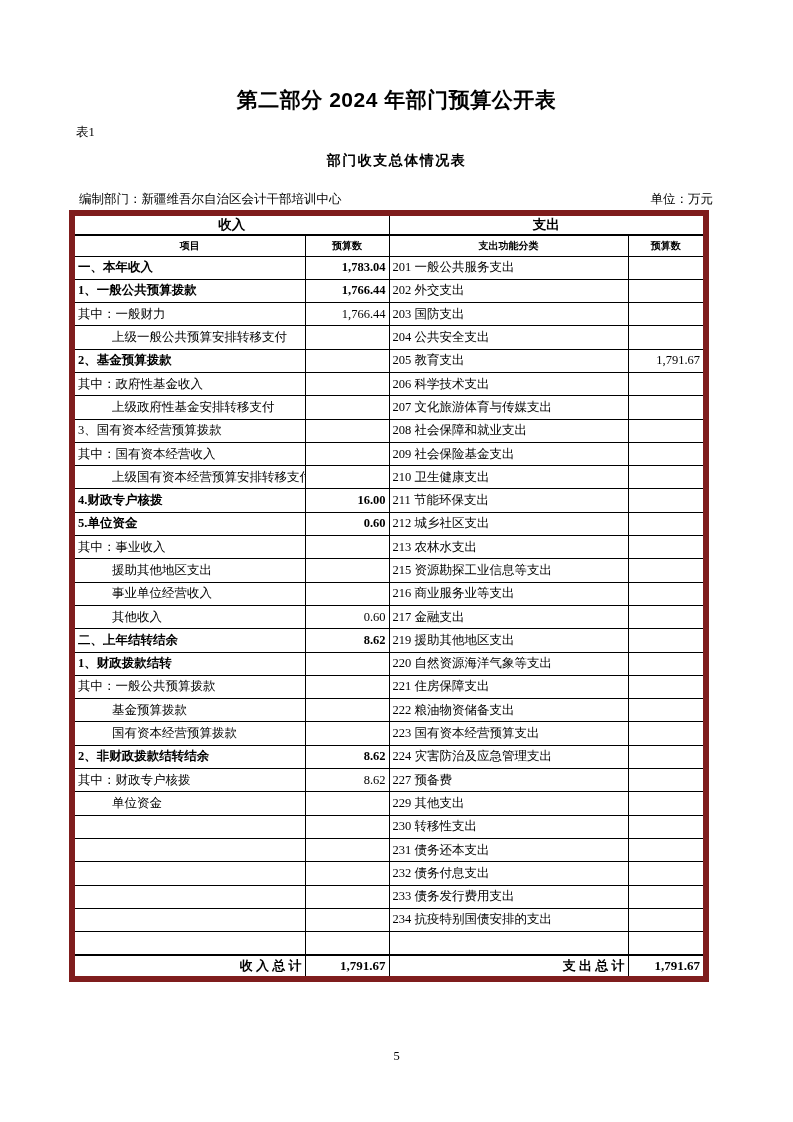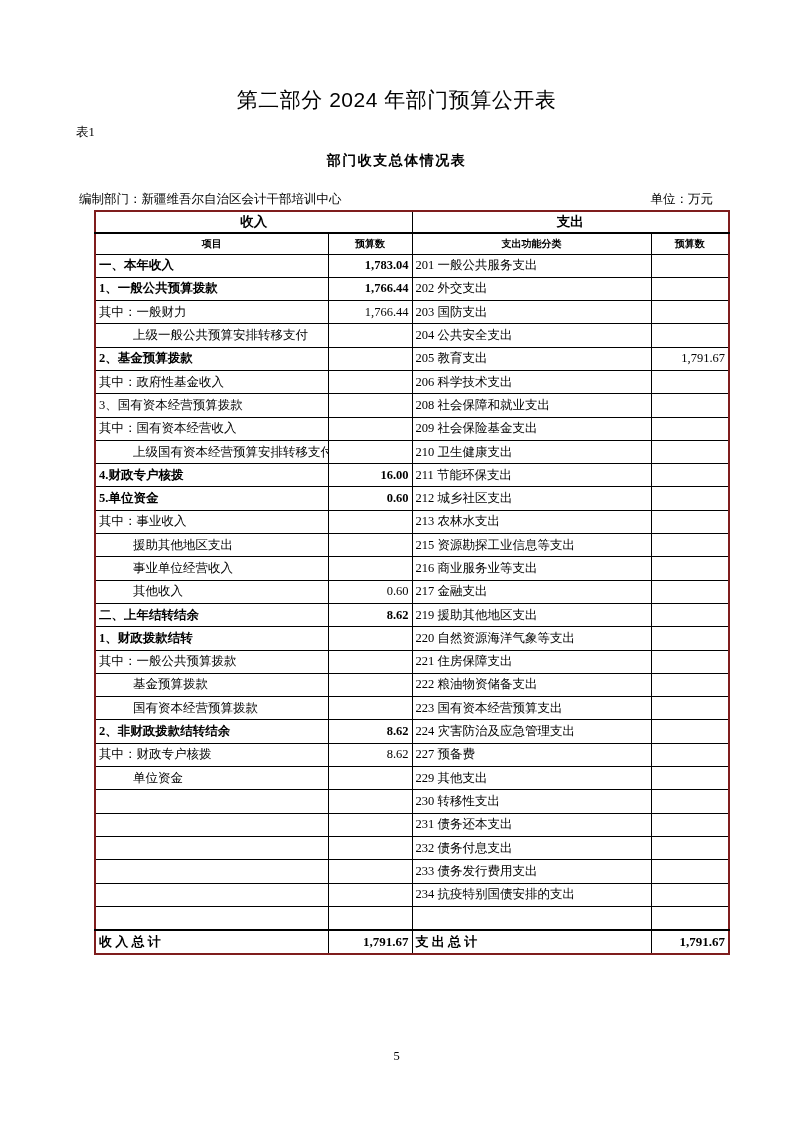--- a/index.html
+++ b/index.html
@@ -13,21 +13,21 @@
     color: #000000;
     font-family: "Liberation Serif", "DejaVu Serif", serif;
     overflow: hidden;
   }
   .main-title {
     position: absolute;
     top: 86px; left: 0; width: 100%;
     text-align: center;
     font-family: "Liberation Sans", "DejaVu Sans", sans-serif;
     font-size: 21px;
-    font-weight: normal;
+    font-weight: bold;
     letter-spacing: 0.5px;
   }
   .table-label {
     position: absolute;
     top: 124px; left: 76px;
     font-size: 12.5px;
   }
   .sub-title {
     position: absolute;
     top: 152px; left: 0; width: 100%;
@@ -39,25 +39,25 @@
   .meta-row {
     position: absolute;
     top: 191px; left: 79px; width: 634px;
     display: flex;
     justify-content: space-between;
     font-size: 12.5px;
     font-family: Liberation Mono, monospace;
   }
   table.budget {
     position: absolute;
-    top: 210px; left: 94px;
+    top: 210px; left: 69px;
     width: 634px;
     border-collapse: collapse;
     table-layout: fixed;
-    border: 2px solid #7f1d1d;
+    border: 6px solid #7f1d1d;
     font-size: 12.5px;
     padding-left: 35px;
   }
   col.c1 { width: 233px; }
   col.c2 { width: 84px; }
   col.c3 { width: 239px; }
   col.c4 { width: 78px; }
   th, td {
     border: 1px solid #000;
     padding: 0 3px;
@@ -71,21 +71,21 @@
   tbody tr { height: 23.3px; }
   tbody td.item { text-align: left; }
   td.num { text-align: right; }
   td.ind { padding-left: 37px; }
   .b { font-weight: bold; }
   tfoot tr.total td {
     height: 24px;
     border-top-width: 2px;
     font-size: 13px;
   }
-  td.center { text-align: left; margin-left: 12px; }
+  td.center { text-align: right; margin-left: 12px; }
   .pagenum {
     position: absolute;
     top: 1049px; left: 0; width: 100%;
     text-align: center;
     font-size: 12.5px;
   }
 </style>
 </head>
 <body>
 
@@ -152,20 +152,26 @@
           <td class="item">205 教育支出</td>
           <td class="num">1,791.67</td>
         </tr>
         <tr>
           <td class="item">其中：政府性基金收入</td>
           <td class="num"></td>
           <td class="item">206 科学技术支出</td>
           <td class="num"></td>
         </tr>
         <tr>
+          <td class="item ind">上级政府性基金安排转移支付</td>
+          <td class="num"></td>
+          <td class="item">207 文化旅游体育与传媒支出</td>
+          <td class="num"></td>
+        </tr>
+        <tr>
           <td class="item">3、国有资本经营预算拨款</td>
           <td class="num"></td>
           <td class="item">208 社会保障和就业支出</td>
           <td class="num"></td>
         </tr>
         <tr>
           <td class="item">其中：国有资本经营收入</td>
           <td class="num"></td>
           <td class="item">209 社会保险基金支出</td>
           <td class="num"></td>

